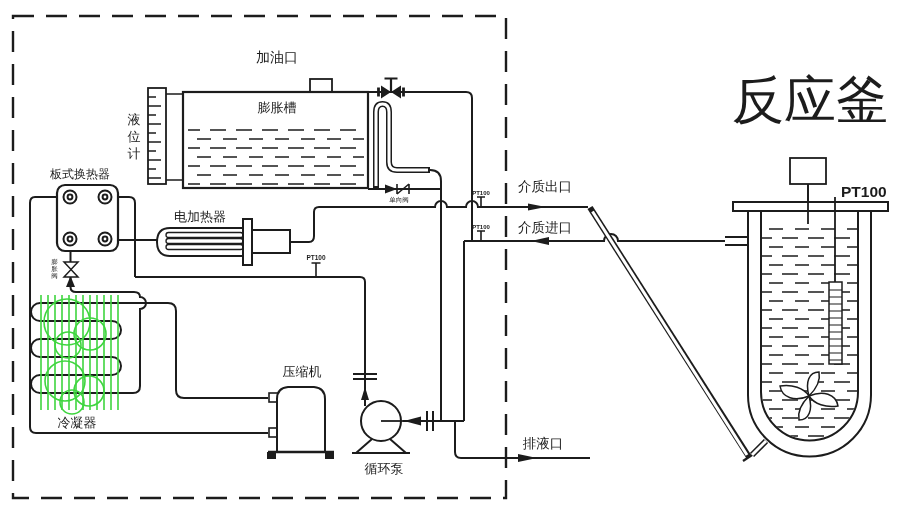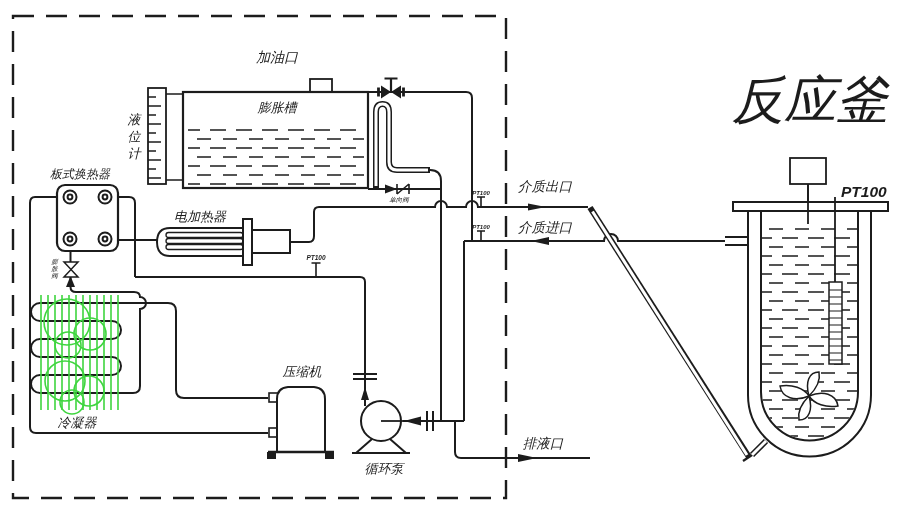--- a/index.html
+++ b/index.html
@@ -1,17 +1,17 @@
 <!DOCTYPE html>
 <html><head>
 <meta charset="utf-8">
 <style>
   html,body{margin:0;padding:0;background:#ffffff;}
   .stage{position:relative;width:900px;height:520px;background:#fff;overflow:hidden;
-         font-family:"Liberation Serif", serif;font-style:italic;}
+         font-family:"Liberation Serif", serif;}
   svg text{user-select:none;}
   .cn{font-family:"Liberation Serif", serif;fill:#1c1c1c;}
   .lat{font-family:"Liberation Sans", sans-serif;fill:#1c1c1c;font-weight:bold;}
 </style>
 </head>
 <body>
 
 <div class="stage">
 <svg width="900" height="520" viewBox="0 0 900 520">
   <defs>

